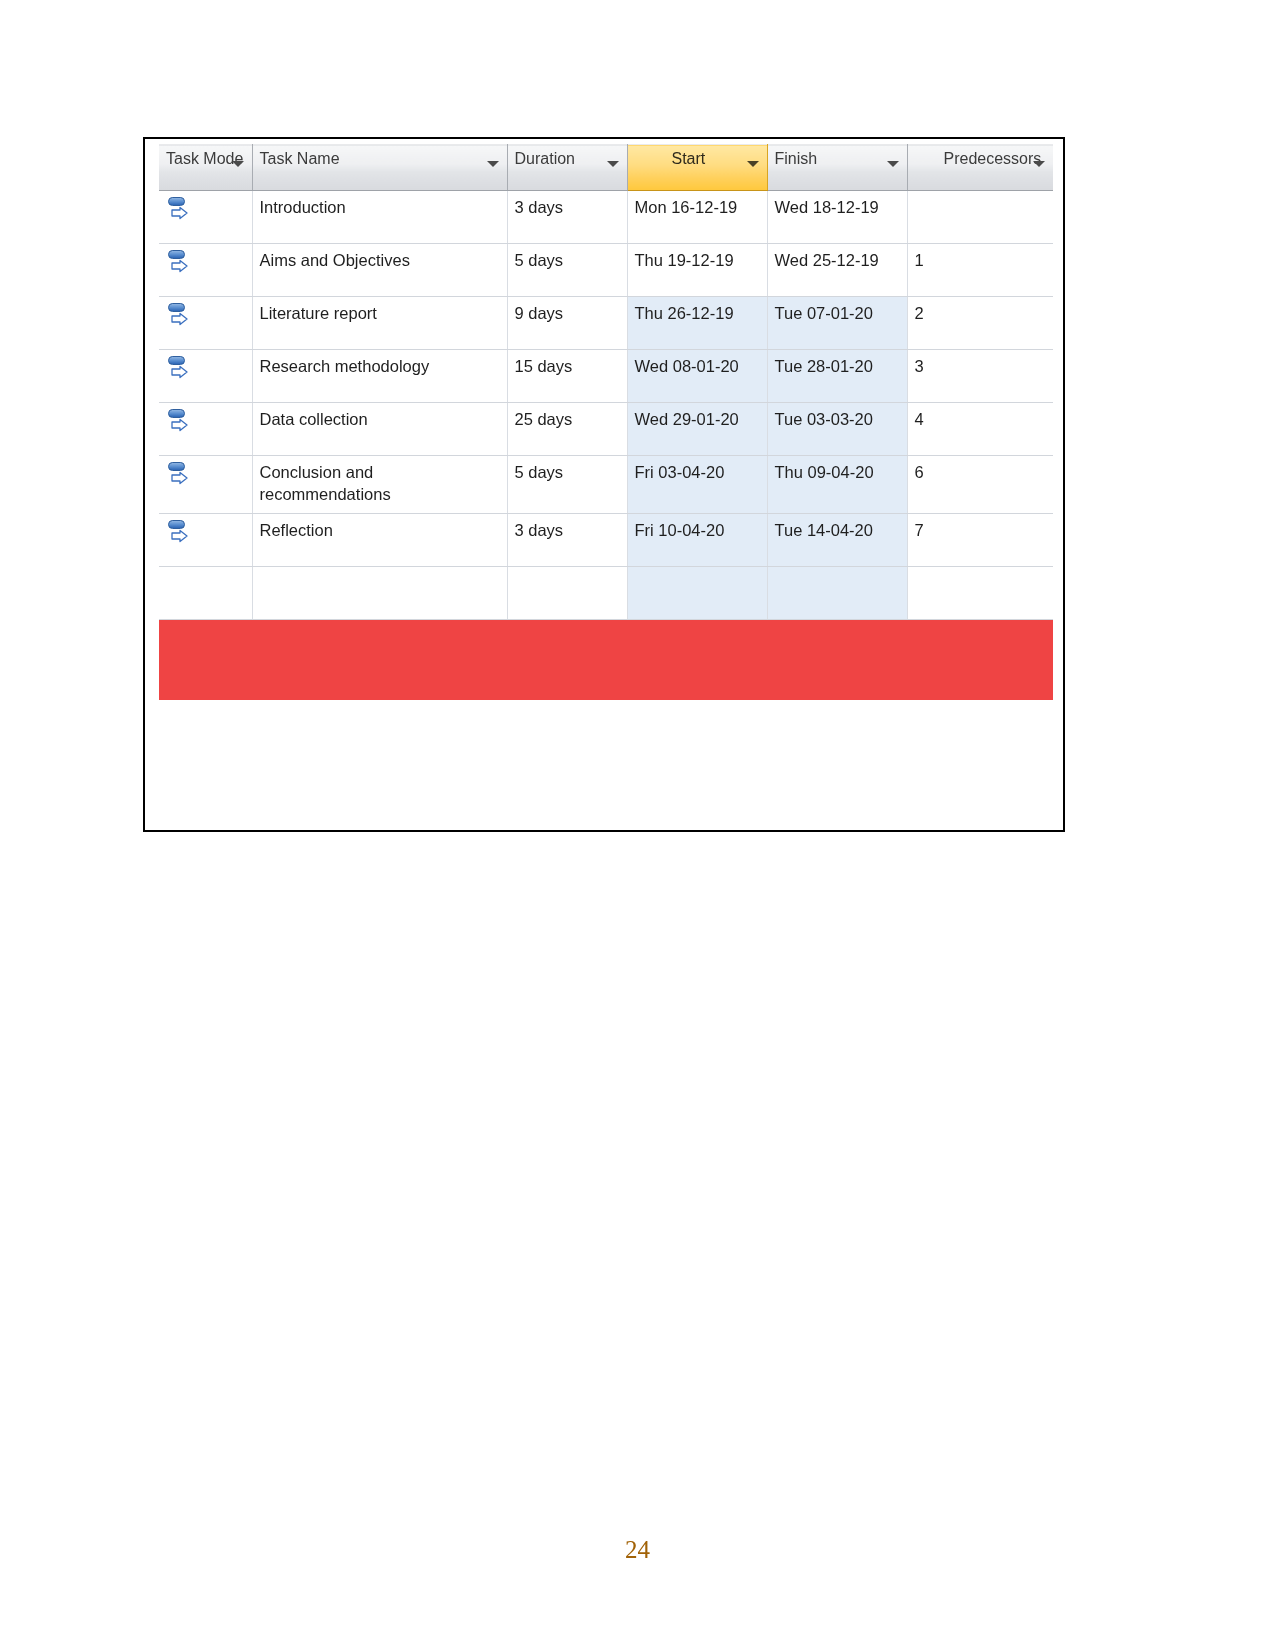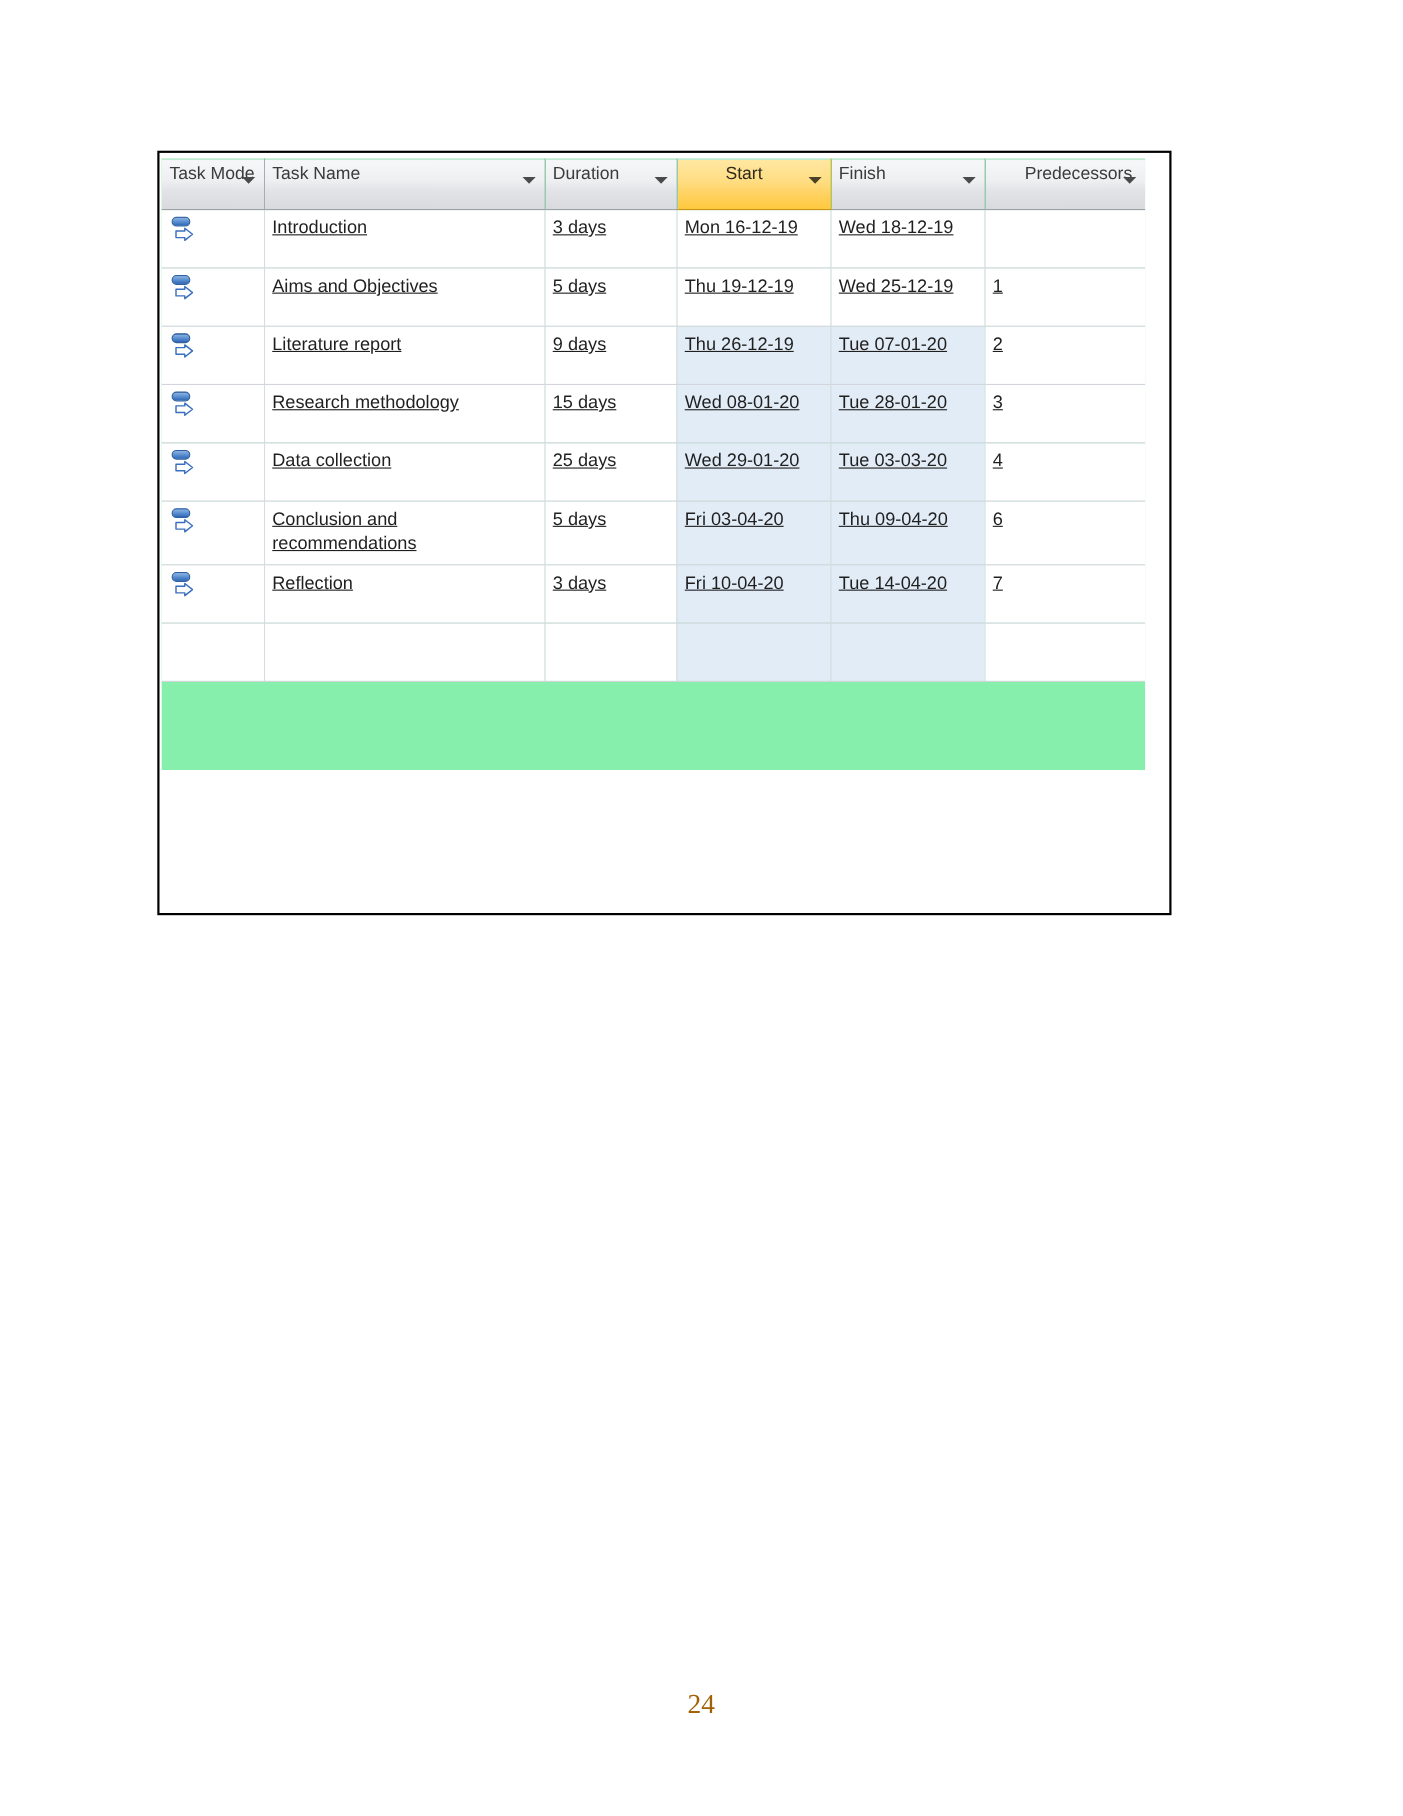--- a/index.html
+++ b/index.html
@@ -24,26 +24,26 @@
     height: 695px;
     border: 2px solid #000000;
     background: #ffffff;
     box-sizing: border-box;
     overflow: hidden;
   }
 
   
   #project-grid {
     position: absolute;
-    left: 2px;
+    left: 14px;
     top: 5px;
     width: 894px;
     height: 556px;
     box-sizing: border-box;
-    background: #86efac;
+    background: #ef4444;
   }
 
   table.grid {
     border-collapse: collapse;
     table-layout: fixed;
     width: 894px;
     font-size: 16.5px;
     color: #1a1a1a;
   }
 
@@ -93,21 +93,20 @@
     border-right: 1px solid #d9dde3;
     border-bottom: 1px solid #d2d6dc;
     padding: 6px 7px 7px 7px;
     vertical-align: top;
     background: #ffffff;
     height: 53px;
     box-sizing: border-box;
     line-height: 1.33;
     font-size: 16.5px;
     color: #1f1f1f;
-    text-decoration: underline;
   }
   table.grid tbody td:last-child { border-right: none; }
 
   
   table.grid tbody td.tinted { background: #e2ecf7; }
 
   
   td.taskmode-cell {
     padding: 4px 0 0 8px;
     background: #fbfcfd;

